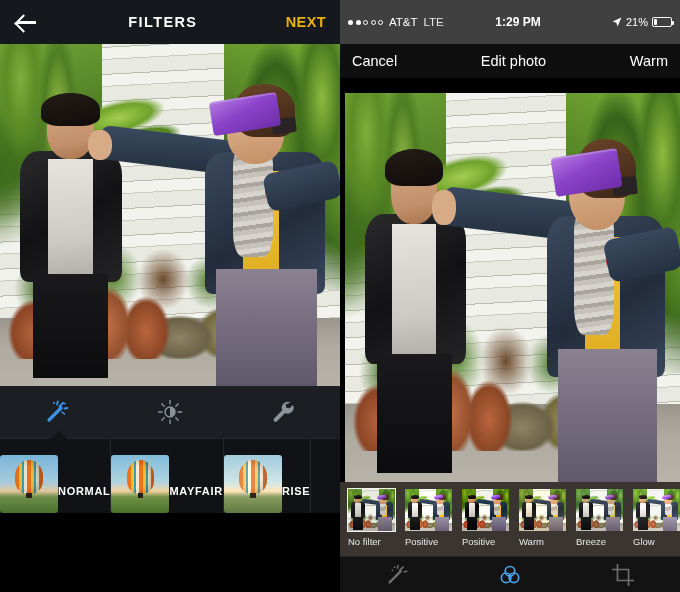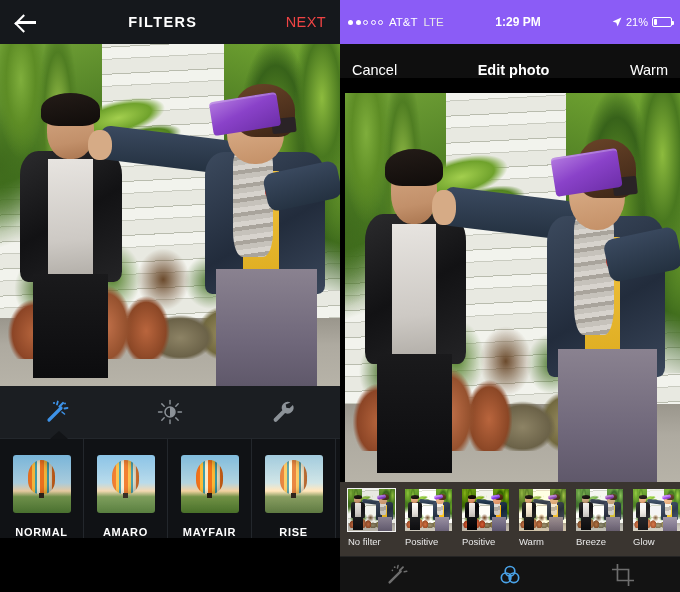--- a/index.html
+++ b/index.html
@@ -150,73 +150,73 @@
           display:flex; flex-direction:column; }
   .ig-nav { height:44px; background:#15181c; display:flex; align-items:center;
             justify-content:space-between; padding:0 14px; flex:0 0 44px; }
   .ig-back { width:26px; height:26px; position:relative; cursor:pointer; }
   .ig-back::before { content:""; position:absolute; left:3px; top:12px;
     width:19px; height:2.6px; background:#fff; }
   .ig-back::after { content:""; position:absolute; left:3px; top:8px;
     width:11px; height:11px; border-left:2.6px solid #fff; border-bottom:2.6px solid #fff;
     transform:rotate(45deg); }
   .ig-title { color:#fff; font-size:14.5px; font-weight:bold; letter-spacing:1.4px; }
-  .ig-next { color:#ef4444; font-size:14.5px; font-weight:normal; letter-spacing:.4px; cursor:pointer; }
+  .ig-next { color:#eab308; font-size:14.5px; font-weight:bold; letter-spacing:.4px; cursor:pointer; }
 
   .ig-photo { flex:0 0 342px; width:340px; height:342px; }
 
   .ig-tools { flex:0 0 52px; background:#1b1e22; display:flex; position:relative; }
   .ig-tool { flex:1; display:flex; align-items:center; justify-content:center; cursor:pointer; }
   .ig-caret { position:absolute; bottom:-1px; left:50px; width:0; height:0;
     border-left:9px solid transparent; border-right:9px solid transparent;
     border-bottom:8px solid #121417; }
 
   .ig-filters { flex:1; background:#101215; display:flex; border-top:1px solid #23272c; }
-  .ig-filter { flex:0 0 84px; display:flex; flex-direction:column; align-items:center;
+  .ig-filter { flex:0 0 84px; display:flex; flex-direction:row; align-items:center;
     padding-top:16px; border-right:1px solid #23272c; cursor:pointer; }
   .balloon-thumb { width:58px; height:58px; border-radius:3px; position:relative;
     overflow:hidden; background:linear-gradient(180deg,#79b5d9 0%,#a8cbdc 48%,#e5c9a0 62%,#6e8f4a 72%,#49702f 100%); }
   .balloon-thumb .env { position:absolute; left:26%; top:9%; width:48%; height:58%;
     border-radius:50% 50% 42% 42%;
     background:
       repeating-linear-gradient(90deg,#e8701f 0 4px,#f0b53c 4px 7px,#3d9aa8 7px 9px,#e8e0c8 9px 12px);
     box-shadow:inset -4px 0 6px rgba(0,0,0,.28); }
   .balloon-thumb .bask { position:absolute; left:45%; top:66%; width:10%; height:8%;
     background:#2a2018; }
   .balloon-thumb.amaro { filter:contrast(.9) brightness(1.12) saturate(.95); }
   .balloon-thumb.mayfair { filter:contrast(1.06) saturate(1.12) sepia(.12); }
   .balloon-thumb.rise { filter:brightness(1.1) saturate(.88) sepia(.2); }
   .ig-filter-label { color:#fff; font-size:11px; font-weight:bold; letter-spacing:.7px;
     margin-top:13px; }
 
   
   .right { width:340px; height:592px; background:#000; position:relative;
            display:flex; flex-direction:column; }
-  .ios-status { flex:0 0 22px; background:#8b5cf6; display:flex; align-items:center;
+  .ios-status { flex:0 0 22px; background:#404040; display:flex; align-items:center;
     padding:16px 8px; color:#fff; font-size:11px; position:relative; }
   .dots { display:flex; gap:2.5px; align-items:center; }
   .dot { width:5px; height:5px; border-radius:50%; }
   .dot.on { background:#fff; }
   .dot.off { background:transparent; border:1px solid #fff; box-sizing:border-box; }
   .carrier { margin-left:6px; font-size:11.5px; }
   .netmode { margin-left:6px; font-size:11.5px; color:#e8e8e8; }
   .ios-time { position:absolute; left:16px; right:0; text-align:center;
     font-size:12px; font-weight:bold; }
   .ios-right { margin-left:auto; display:flex; align-items:center; gap:4px; z-index:2; }
   .loc-arrow { width:10px; height:10px; }
   .batt { width:20px; height:9.5px; border:1px solid #fff; border-radius:2px;
     position:relative; padding:1px; }
   .batt .fill { height:100%; background:#fff; border-radius:1px; }
   .batt::after { content:""; position:absolute; right:-3px; top:2.5px;
     width:2px; height:4px; background:#fff; border-radius:0 1px 1px 0; }
 
-  .ios-nav { flex:0 0 34px; background:#0f0f0f; display:flex; align-items:flex-end;
+  .ios-nav { flex:0 0 34px; background:#0f0f0f; display:flex; align-items:center;
     justify-content:space-between; padding:0 12px; }
   .ios-nav span { color:#fff; font-size:14.5px; cursor:pointer; }
-  .ios-nav .ctitle { font-weight:bold; font-size:14.5px; }
+  .ios-nav .ctitle { font-weight:normal; font-size:14.5px; }
 
   .ios-photo-wrap { flex:1; position:relative; background:#000; overflow:hidden; }
   .ios-photo { position:absolute; left:5px; top:15px; right:0; bottom:0; }
 
   .ios-strip { flex:0 0 74px; background:#3a3530; display:flex; align-items:flex-start;
     padding:7px 0 0 8px; overflow:hidden; }
   .ios-f { flex:0 0 53px; margin-right:4px; display:flex; flex-direction:column;
     align-items:flex-start; cursor:pointer; }
   .ios-thumb { width:47px; height:42px; position:relative; overflow:hidden;
     background:#2a2a2a; }
@@ -314,27 +314,20 @@
 
     <div class="ig-filters">
       <div class="ig-filter">
         <div class="balloon-thumb">
           <div class="env"></div>
           <div class="bask"></div>
         </div>
         <div class="ig-filter-label">NORMAL</div>
       </div>
       <div class="ig-filter">
-        <div class="balloon-thumb amaro">
-          <div class="env"></div>
-          <div class="bask"></div>
-        </div>
-        <div class="ig-filter-label">AMARO</div>
-      </div>
-      <div class="ig-filter">
         <div class="balloon-thumb mayfair">
           <div class="env"></div>
           <div class="bask"></div>
         </div>
         <div class="ig-filter-label">MAYFAIR</div>
       </div>
       <div class="ig-filter">
         <div class="balloon-thumb rise">
           <div class="env"></div>
           <div class="bask"></div>

